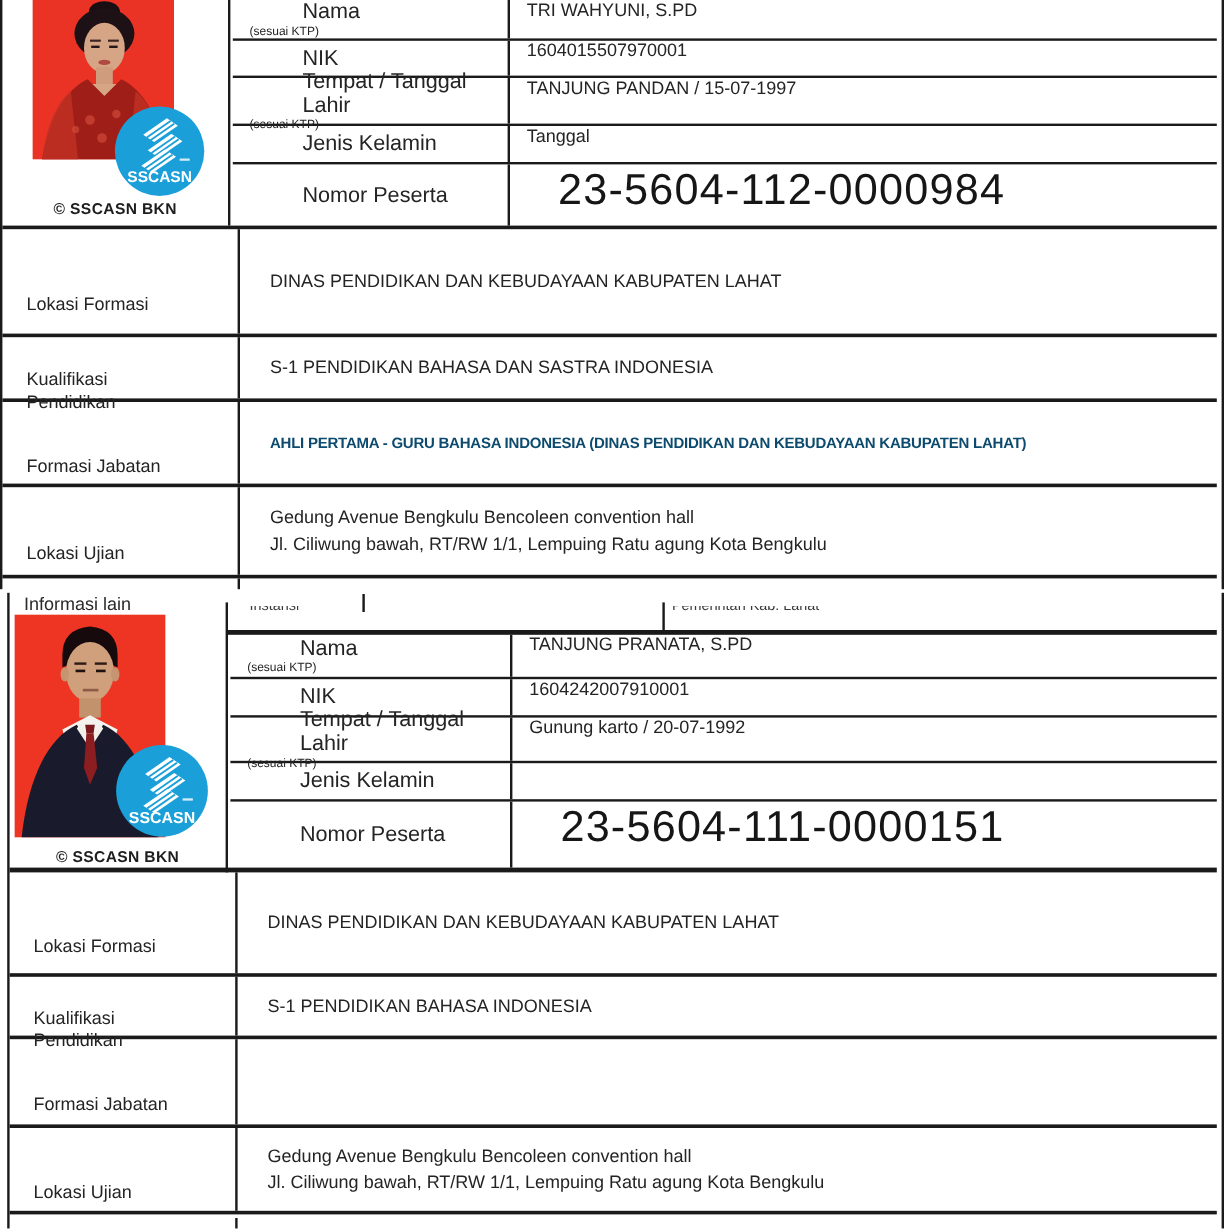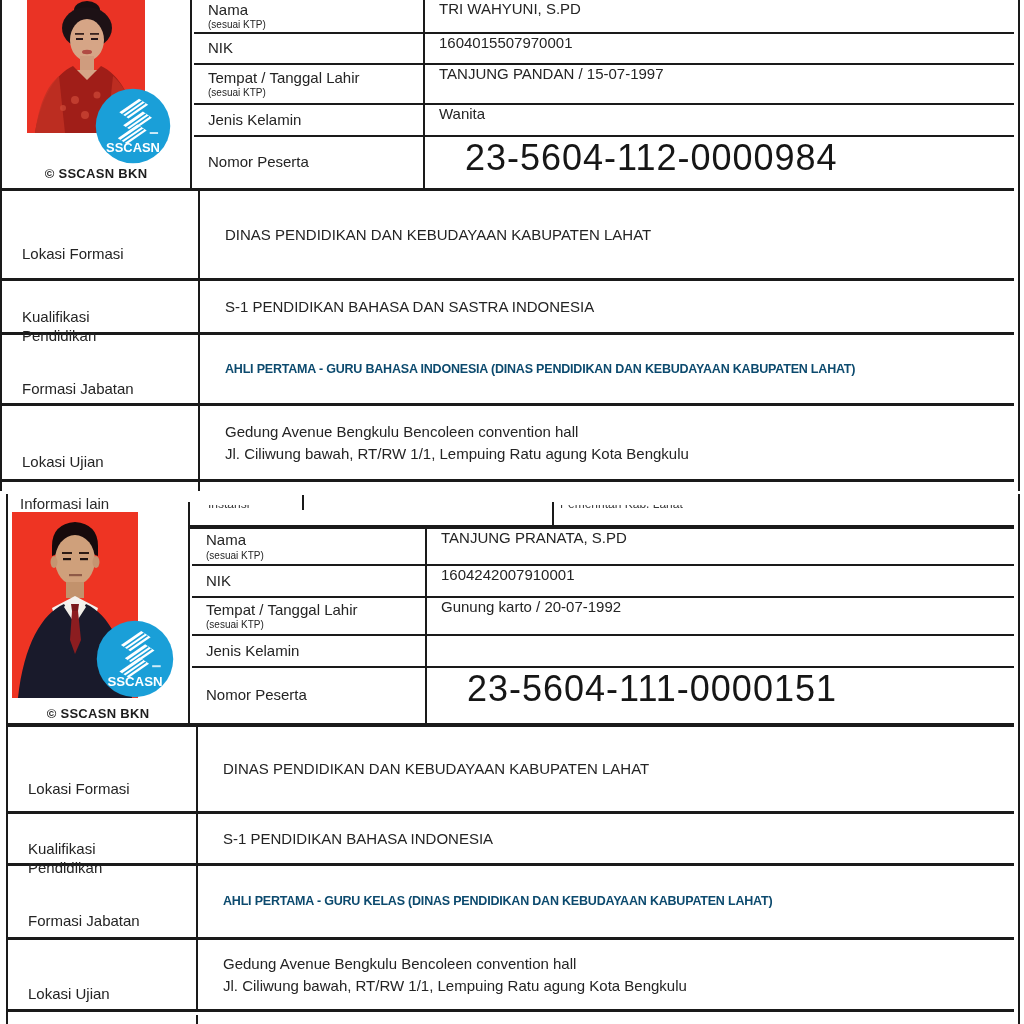--- a/index.html
+++ b/index.html
@@ -5,21 +5,21 @@
   html,body{margin:0;padding:0;background:#ffffff;}
   #stage{position:relative;width:1024px;height:1024px;background:#ffffff;overflow:hidden;
          font-family:"Liberation Sans",sans-serif;color:#242424;}
   .card{position:absolute;border-left:2px solid #1a1a1a;border-right:2px solid #1a1a1a;background:#ffffff;}
   
   .irow{position:absolute;display:flex;border-bottom:2px solid #1a1a1a;box-sizing:border-box;}
   .irow.last{border-bottom:none;}
   .ilabel{box-sizing:border-box;border-right:2px solid #1a1a1a;padding-left:14px;
           display:flex;flex-direction:column;justify-content:center;}
   .ivalue{flex:1;display:flex;align-items:flex-start;padding-left:14px;font-size:15px;}
-  .lbl{font-size:15px;line-height:1.1;}
+  .lbl{font-size:18px;line-height:1.1;margin-left:44px;}
   .sub{font-size:10px;line-height:1.1;margin-top:1px;}
   .big-number{font-size:36px;letter-spacing:1px;color:#161616;padding-left:40px;}
   .blockline{position:absolute;background:#1a1a1a;}
   
   .drow{position:absolute;left:0;display:flex;border-bottom:3px solid #1a1a1a;box-sizing:border-box;}
   .drow.open{border-bottom:none;}
   .dlabel{box-sizing:border-box;border-right:2px solid #1a1a1a;padding-left:20px;
           display:flex;align-items:center;font-size:15px;line-height:1.25;}
   .dlabel span{max-width:120px;margin-top:40px;}
   .dvalue{flex:1;display:flex;flex-direction:column;justify-content:center;padding-left:25px;font-size:15px;line-height:1.45;}
@@ -115,21 +115,21 @@
       </div>
       <div class="ivalue">
           <span>TANJUNG PANDAN / 15-07-1997</span>
         </div>
     </div>
     <div class="irow" style="left:192px;top:105px;width:820px;height:32px;">
       <div class="ilabel" style="width:231px;">
         <span class="lbl">Jenis Kelamin</span>
       </div>
       <div class="ivalue">
-          <span>Wanita</span>
+          <span>Tanggal</span>
         </div>
     </div>
     <div class="irow last" style="left:192px;top:137px;width:820px;height:51px;">
       <div class="ilabel" style="width:231px;">
         <span class="lbl">Nomor Peserta</span>
       </div>
       <div class="ivalue big-number">
           <span>23-5604-112-0000984</span>
         </div>
     </div>
@@ -285,23 +285,20 @@
           <span>Kualifikasi Pendidikan</span>
         </div>
       <div class="dvalue">
           <span>S-1 PENDIDIKAN BAHASA INDONESIA</span>
         </div>
     </div>
     <div class="drow" style="top:372px;width:1006px;height:74px;">
       <div class="dlabel" style="width:190px;">
           <span>Formasi Jabatan</span>
         </div>
-      <div class="dvalue condensed">
-          <span>AHLI PERTAMA - GURU KELAS (DINAS PENDIDIKAN DAN KEBUDAYAAN KABUPATEN LAHAT)</span>
-        </div>
     </div>
     <div class="drow" style="top:446px;width:1006px;height:72px;">
       <div class="dlabel" style="width:190px;">
           <span>Lokasi Ujian</span>
         </div>
       <div class="dvalue">
         <span>Gedung Avenue Bengkulu Bencoleen convention hall</span>
         <span>Jl. Ciliwung bawah, RT/RW 1/1, Lempuing Ratu agung Kota Bengkulu</span>
       </div>
     </div>

